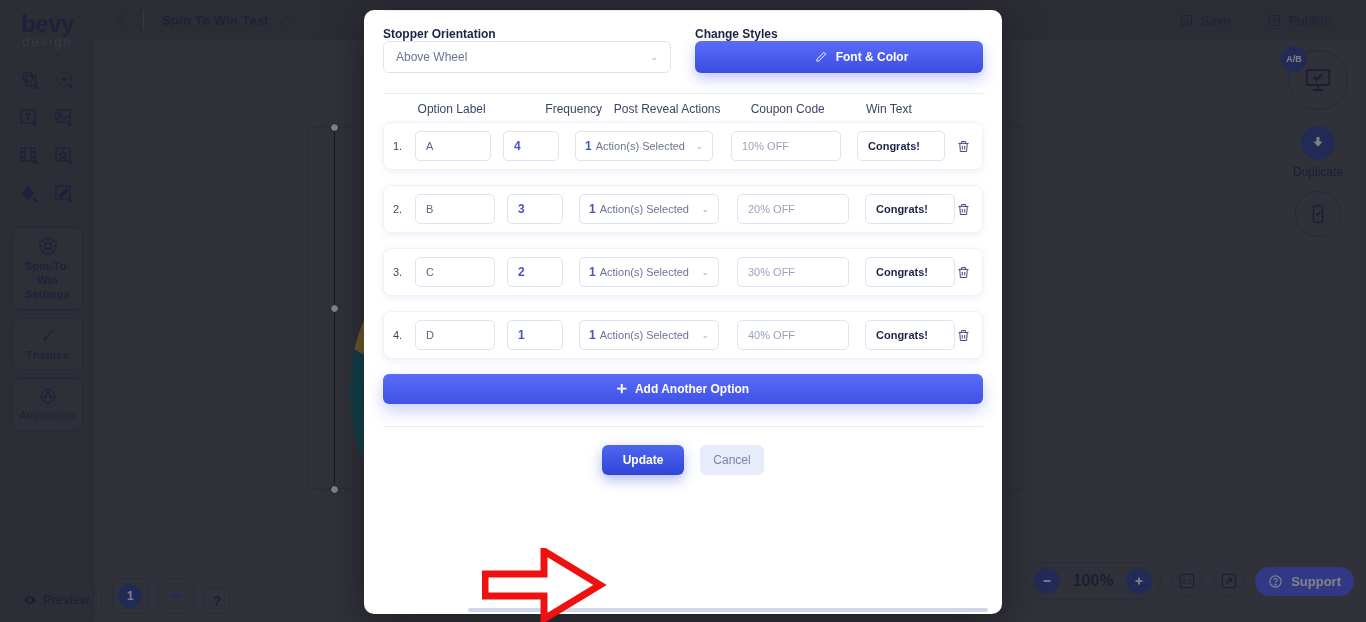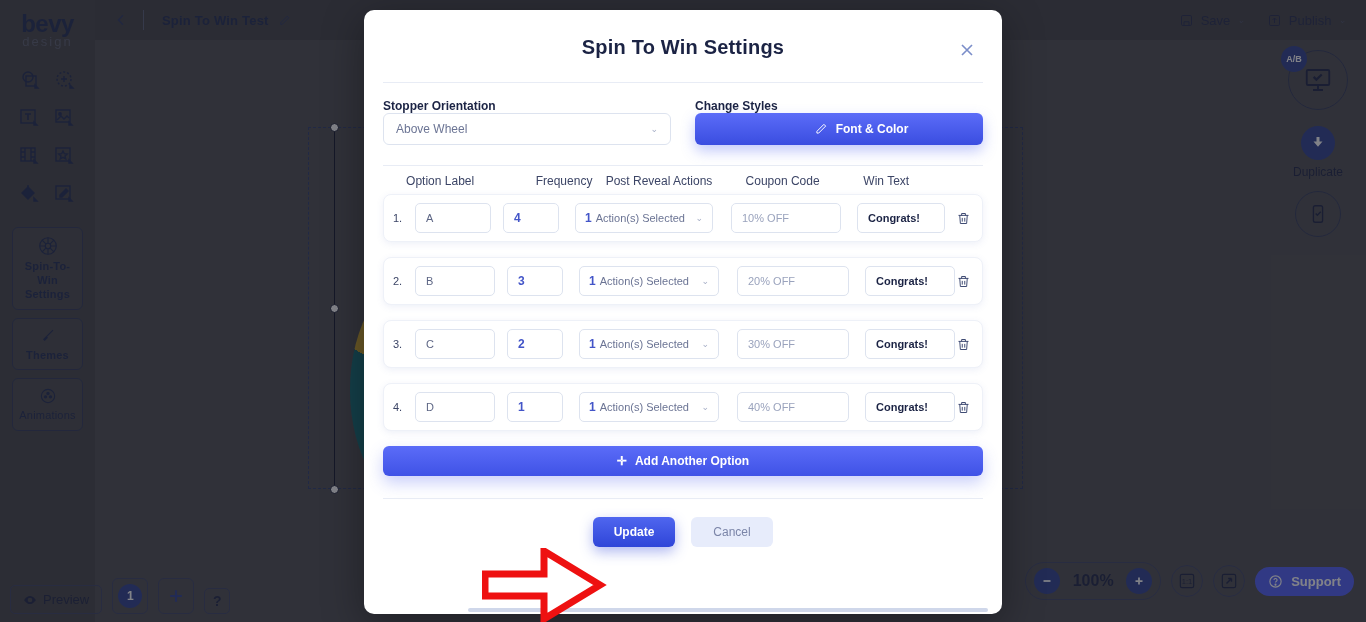--- a/index.html
+++ b/index.html
@@ -197,21 +197,21 @@
   .tbl { padding: 0 19px; }
   .thead { display: flex; align-items: center; padding: 8px 0 6px 0; }
   .th { font-size: 12px; color: #3c4566; }
   .c-idx  { width: 24px; }
   .c-lbl  { width: 93px; }
   .c-frq  { width: 76px; margin-left: 44px; }
   .c-act  { width: 152px; }
   .c-cpn  { width: 128px; }
   .c-win  { width: 100px; }
   .c-del  { width: 30px; }
-  .thead .c-lbl { margin-left: 1px; }
+  .thead .c-lbl { margin-left: 13px; }
 
   .trow {
     display: flex; align-items: center;
     height: 48px; margin-bottom: 15px;
     border: 1px solid #eef1f8; border-radius: 8px;
     background: #fff;
     box-shadow: 0 2px 7px rgba(90,110,190,0.10);
     padding: 0 9px;
   }
   .row-idx { width: 22px; font-size: 11px; color: #3c4566; }
@@ -255,21 +255,21 @@
   .foot-hr { height: 1px; background: #e8ecf5; margin: 22px 19px 0 19px; }
   .foot { display: flex; justify-content: center; gap: 16px; padding-top: 18px; }
   .btn-update {
     width: 82px; height: 30px; border-radius: 6px; cursor: pointer;
     background: linear-gradient(180deg, #4f66ef 0%, #2f45d8 100%);
     box-shadow: 0 5px 13px rgba(60,80,220,0.40);
     display: flex; align-items: center; justify-content: center;
     font-size: 12px; font-weight: bold; color: #fff;
   }
   .btn-cancel {
-    width: 82px; height: 30px; border-radius: 6px; cursor: pointer;
+    width: 64px; height: 30px; border-radius: 6px; cursor: pointer;
     background: #e7ecfb;
     display: flex; align-items: center; justify-content: center;
     font-size: 12px; color: #7b85a8;
   }
   .modal-scrollbar {
     position: absolute; left: 104px; right: 14px; bottom: 2px; height: 4px;
     background: #cfd7ea; border-radius: 3px;
   }
 
   
@@ -499,28 +499,20 @@
             <circle cx="12" cy="17" r="0.8" fill="#fff"></circle>
           </svg>
         <span>Support</span>
       </div>
     </div>
   </div>
 
   <div class="dim"></div>
 
   <div class="modal">
-    <div class="modal-head">
-      <div class="modal-title">Spin To Win Settings</div>
-      <div class="modal-close">
-        <svg width="20" height="20" viewBox="0 0 24 24" fill="none" stroke="#7b8ec9" stroke-width="2">
-            <path d="M6 6l12 12M18 6L6 18"></path>
-          </svg>
-      </div>
-    </div>
     <div class="hr"></div>
 
     <div class="form-row">
       <div class="fld">
         <div class="fld-label">Stopper Orientation</div>
         <div class="select-box">
           <span>Above Wheel</span>
           <span class="select-caret">⌄</span>
         </div>
       </div>

